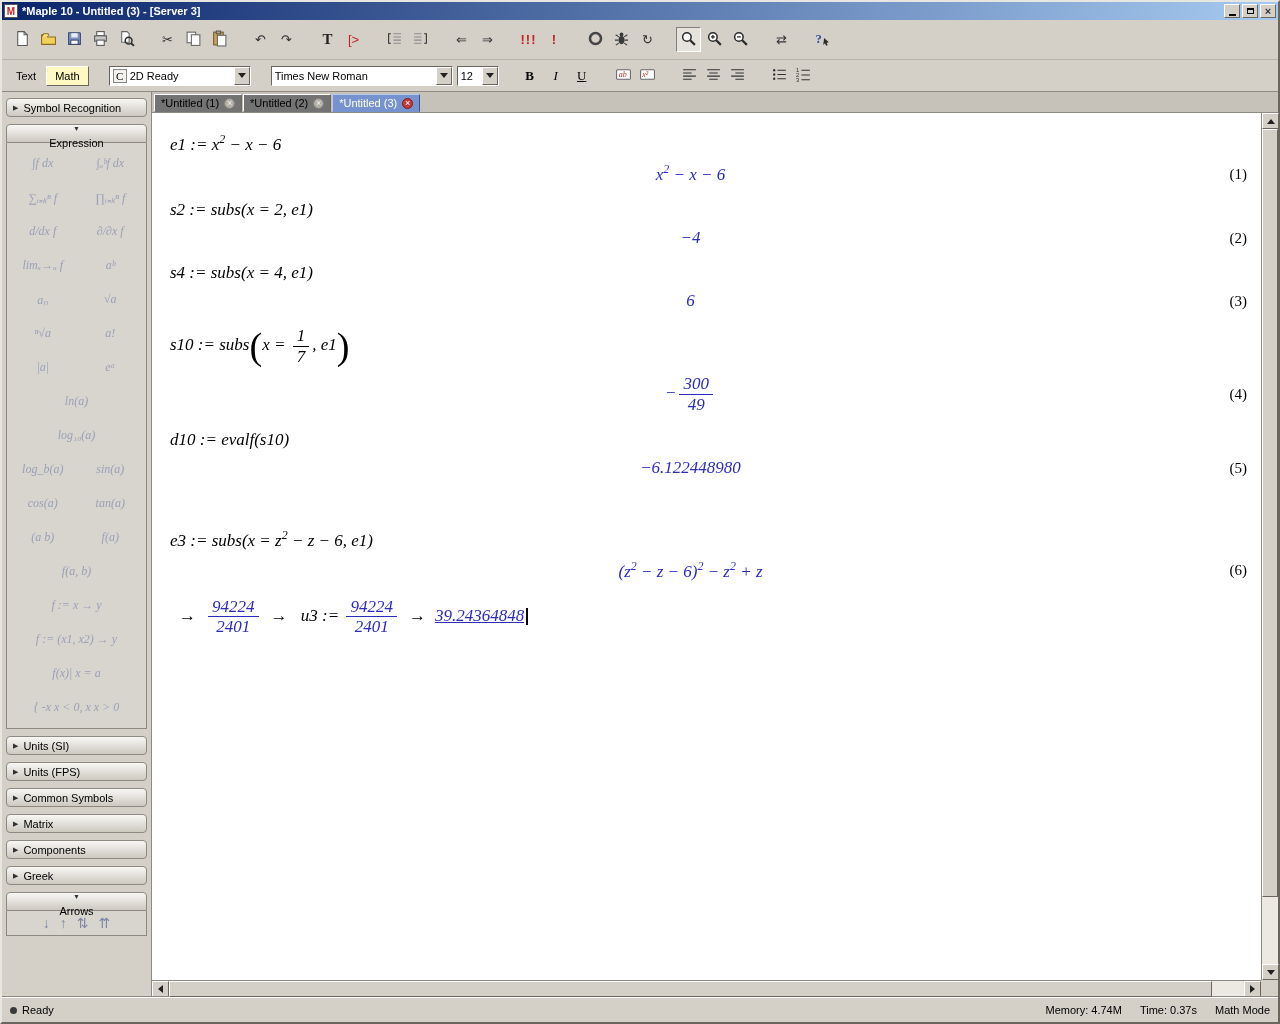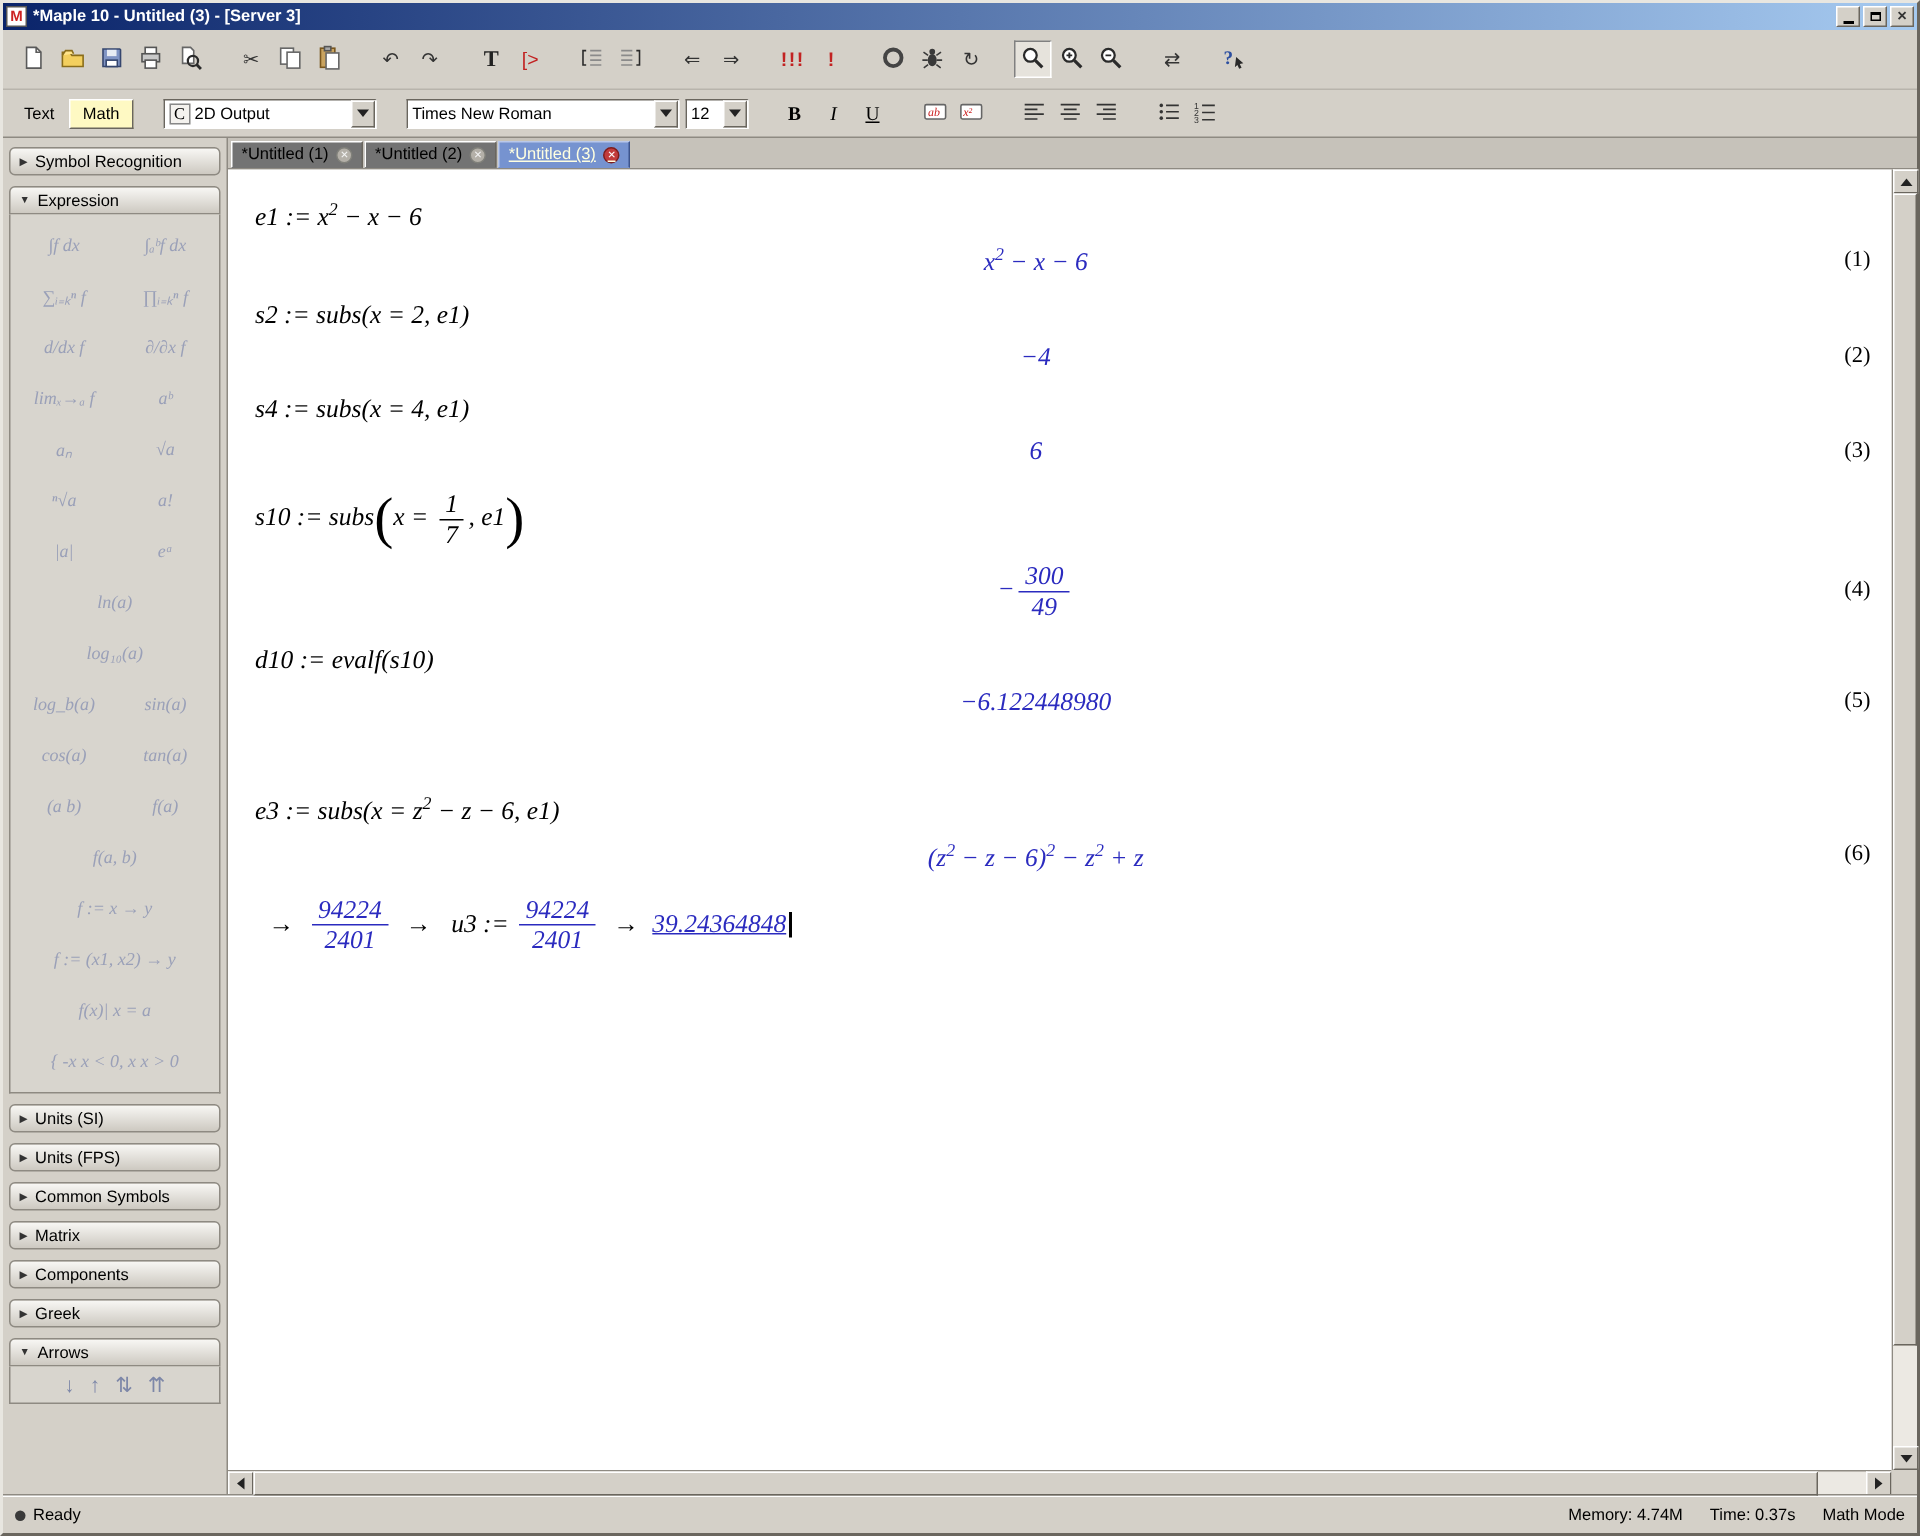--- a/index.html
+++ b/index.html
@@ -44,28 +44,28 @@
   .fmt-i { font-style:italic; }
   .fmt-u { text-decoration:underline; }
   .fb-gap { width:12px; }
 
   
   .tabbar-row { display:flex; flex:1 1 auto; min-height:0; }
   .sidebar { width:150px; flex:0 0 auto; background:#d4d0c8; padding:6px 4px 0 4px; overflow:hidden; border-right:1px solid #8e8a82; }
   .main { flex:1; display:flex; flex-direction:column; min-width:0; }
   .tabbar { height:21px; background:#c6c2ba; display:flex; align-items:flex-end; gap:1px; padding:2px 2px 0 2px; border-bottom:1px solid #8e8a82; flex:0 0 auto; }
   .tab { height:18px; display:flex; align-items:center; gap:5px; padding:0 6px; background:#737373; border:1px solid; border-color:#fff #6a665e transparent #fff; font-size:11px; }
-  .tab.active { background:var(--active-tab,#7693d0); color:#ffffe0; border-color:#b9c8ea #3d548c transparent #b9c8ea;text-decoration:underline; }
+  .tab.active { background:var(--active-tab,#7693d0); color:#ffffe0; border-color:#b9c8ea #3d548c transparent #b9c8ea; }
   .tab-close { width:11px; height:11px; border-radius:6px; background:#b4b0a8; border:1px solid #80807a; color:#f2f2f2; font-size:9px; line-height:9px; text-align:center; }
   .tab.active .tab-close { background:#c23b3b; border-color:#7d1d1d; color:#fff; }
 
   
   .palette { margin-bottom:7px; }
   .pal-head { height:19px; background:linear-gradient(#f8f7f4,#cdc9c1); border:1px solid #8e8a82; border-radius:4px; display:flex; align-items:center; gap:5px; padding:0 6px; font-size:11px; }
-  .palette.open .pal-head { border-radius:4px 4px 0 0; }
+  .palette.open .pal-head { border-radius:4px 4px 0 0;flex-direction:column; }
   .tri { font-size:7px; color:#333; }
   .pal-body { border:1px solid #8e8a82; border-top:none; background:#d8d5ce; padding:4px 2px; }
   .expr-grid { display:grid; grid-template-columns:1fr 1fr; row-gap:1px; }
   .expr-item { background:transparent; border:none; color:#9aa0b8; font-family:"Liberation Serif",serif; font-style:italic; font-size:12px; min-height:33px; display:flex; align-items:center; justify-content:center; padding:1px; white-space:nowrap; overflow:hidden; }
   .expr-item.wide { grid-column:1 / span 2; }
   .arrows-row { display:flex; gap:10px; justify-content:center; }
   .arrow-item { background:transparent; border:none; color:#7d87a8; font-size:14px; }
 
   
   .ws-row { flex:1; display:flex; min-height:0; }
@@ -272,21 +272,21 @@
           </svg></span>
       </button>
     </div>
 
   <div class="formatbar">
     <span class="flat-label">Text</span>
     <button class="mode-btn">Math</button>
     <span class="fb-gap"></span>
     <div class="dd" style="width:142px">
       <span class="c-ico">C</span>
-      <span class="dd-value">2D Output</span>
+      <span class="dd-value">2D Ready</span>
       <span class="dd-arrow">
           <i></i>
         </span>
     </div>
     <span class="fb-gap"></span>
     <div class="dd" style="width:182px">
       <span class="dd-value">Times New Roman</span>
       <span class="dd-arrow">
           <i></i>
         </span>

